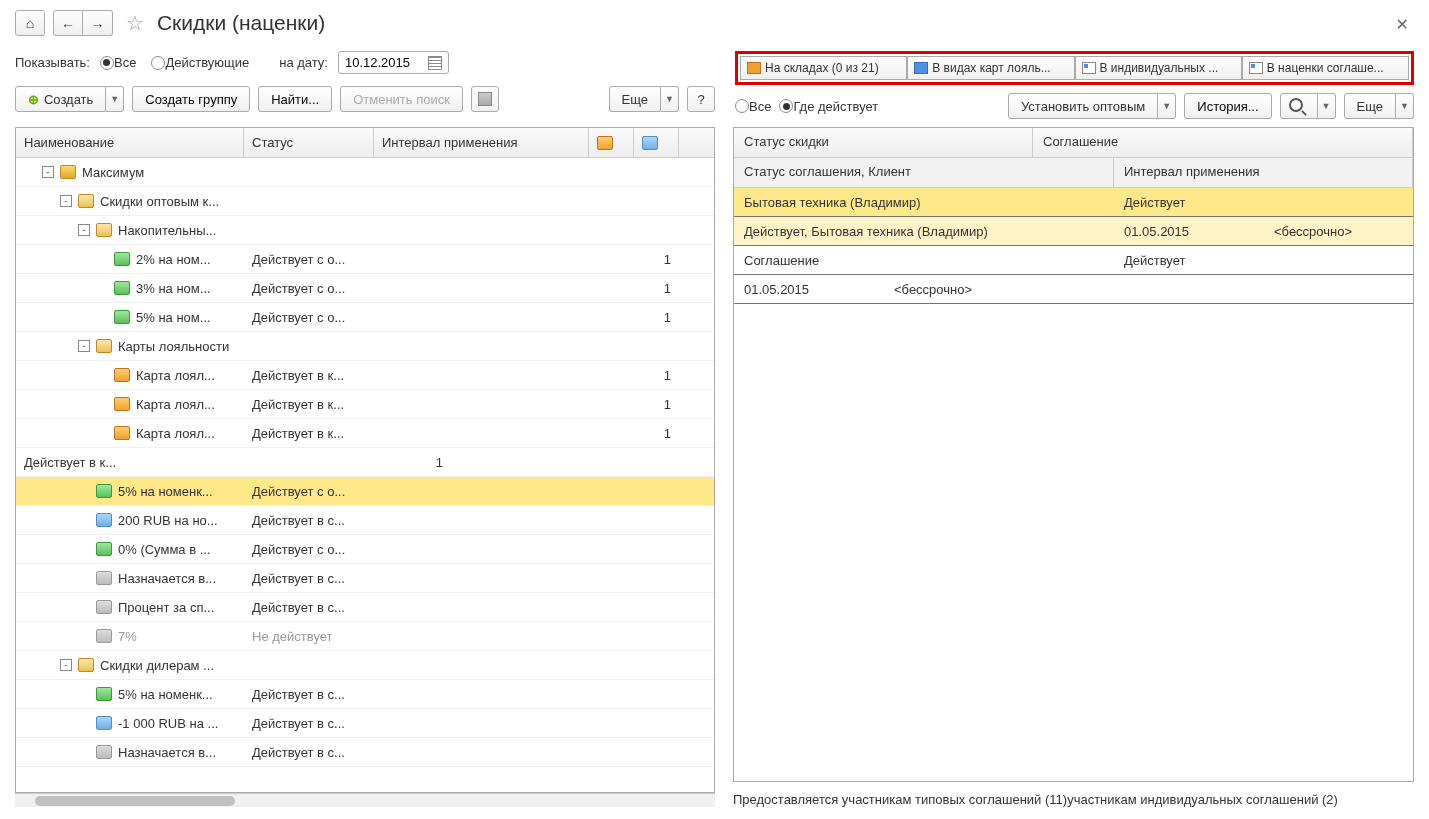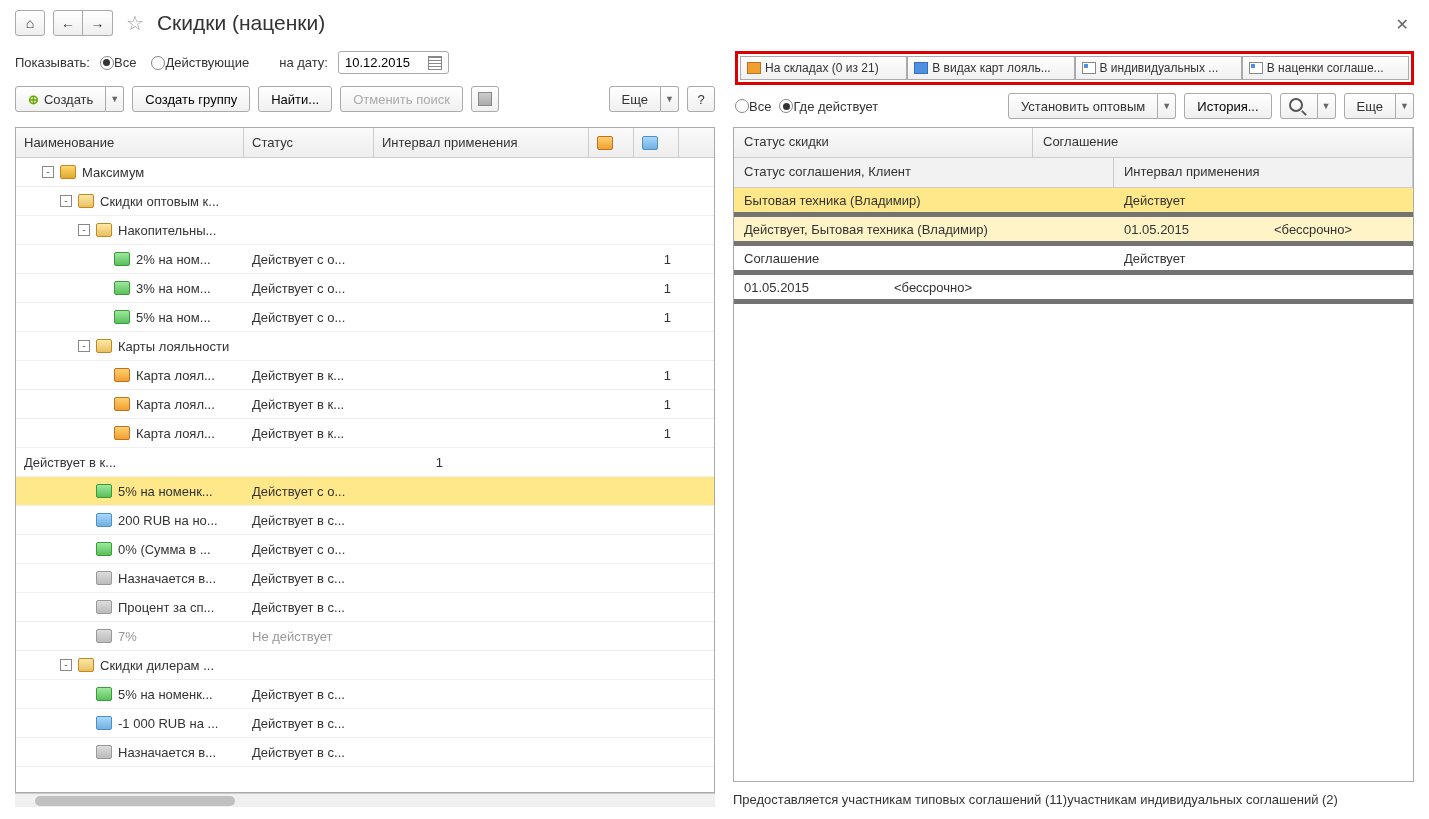--- a/index.html
+++ b/index.html
@@ -55,21 +55,21 @@
 .tab-ic.orange { background: #f0a030; border: 1px solid #c07020; }
 .tab-ic.blue { background: #5090e0; border: 1px solid #3070c0; }
 .tab-ic.doc { background: #fff; border: 1px solid #888; position: relative; }
 .tab-ic.doc::before { content:''; position:absolute; width:4px; height:4px; background:#5090e0; top:1px; left:1px; }
 .right-toolbar { display: flex; gap: 8px; align-items: center; margin-bottom: 8px; }
 .spacer { flex: 1; }
 .right-table { border: 1px solid #aaa; flex: 1; overflow: auto; }
 .rt-header-row { display: flex; background: linear-gradient(#fafafa,#eee); border-bottom: 1px solid #ccc; height: 30px; }
 .rt-header-row.sub { background: #f2f2f2; }
 .rth { padding: 6px 10px; border-right: 1px solid #ccc; font-size: 13px; }
-.rt-row { display: flex; height: 29px; align-items: center; border-bottom: 5px solid #737373; }
+.rt-row { display: flex; height: 29px; align-items: center; border-bottom: 1px solid #737373; }
 .rt-row.hl1 { background: #ffe88a; }
 .rt-row.hl2 { background: #fff4c8; }
 .rt-cell { padding: 0 10px; }
 .footer-text { font-size: 13px; margin-top: 10px; }
 .mag-icon::before { content:''; display:inline-block; width:10px; height:10px; border:2px solid #555; border-radius:50%; position:relative; }
 .mag-icon::after { content:''; display:inline-block; width:6px; height:2px; background:#555; transform:rotate(45deg); position:relative; top:2px; left:-2px;}
 </style>
 </head>
 <body>
 

